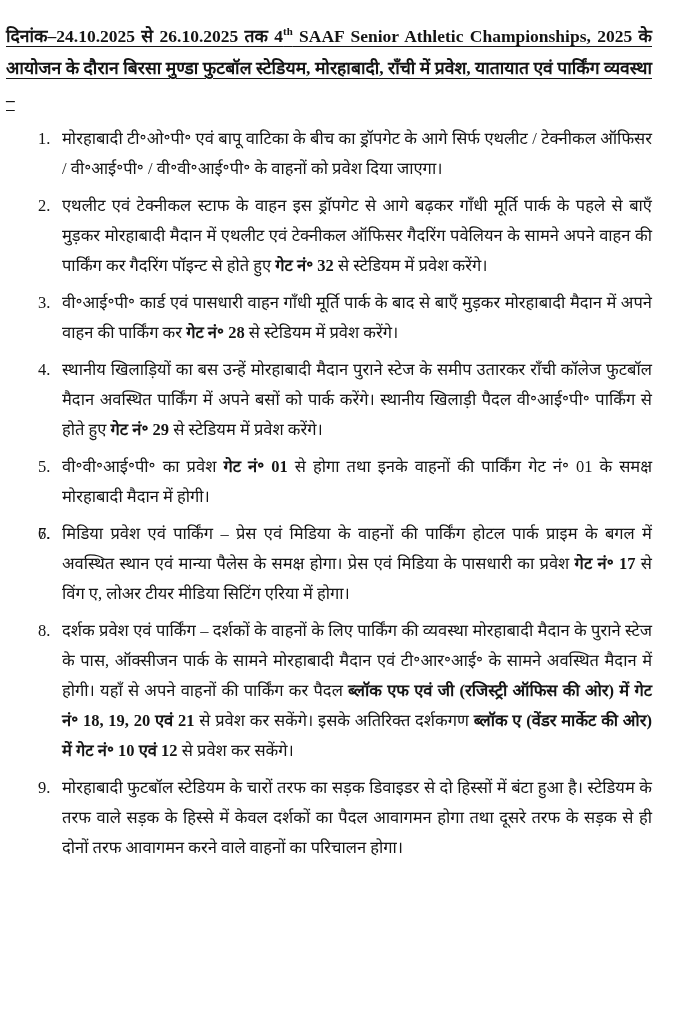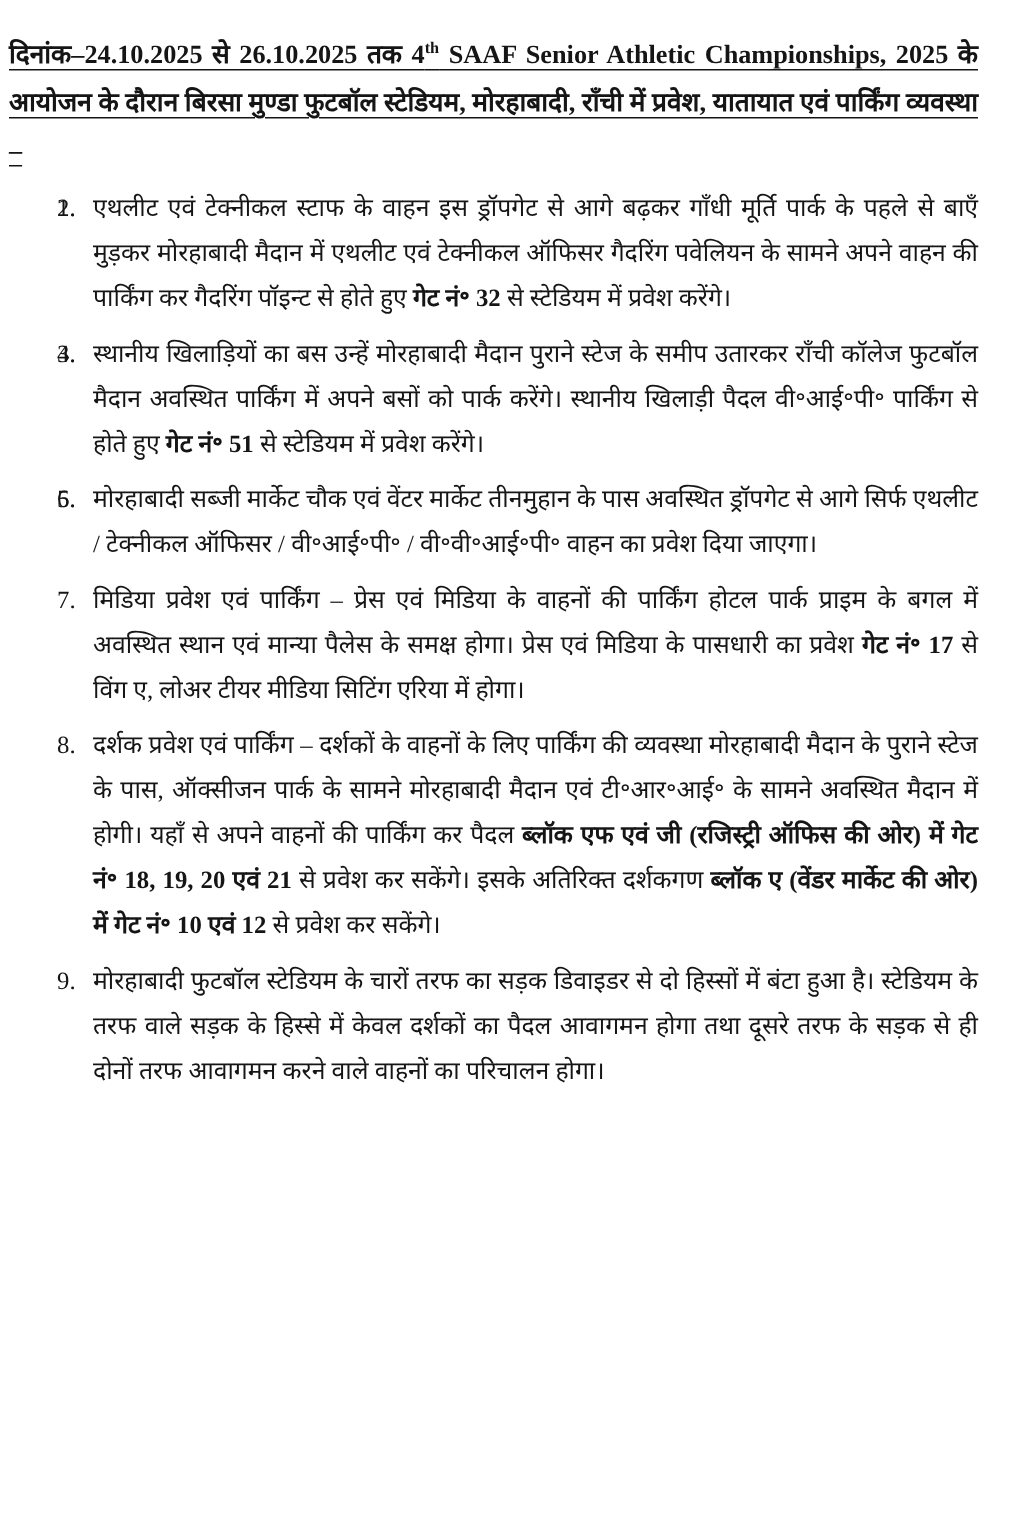--- a/index.html
+++ b/index.html
@@ -56,23 +56,23 @@
   .b {
     font-weight: 700;
   }
 </style>
 </head>
 <body>
 
 <main class="page">
   <h1 class="doc-title"><span>दिनांक–24.10.2025 से 26.10.2025 तक 4</span><sup class="sup">th</sup><span> SAAF Senior Athletic Championships, 2025 के आयोजन के दौरान बिरसा मुण्डा फुटबॉल स्टेडियम, मोरहाबादी, राँची में प्रवेश, यातायात एवं पार्किंग व्यवस्था –</span></h1>
   <ol class="instructions">
-      <li><span class="num">1.</span></li>
+      <li><span class="num">1.</span><span><span>मोरहाबादी टी॰ओ॰पी॰ एवं बापू वाटिका के बीच का ड्रॉपगेट के आगे सिर्फ एथलीट / टेक्नीकल ऑफिसर / वी॰आई॰पी॰ / वी॰वी॰आई॰पी॰ के वाहनों को प्रवेश दिया जाएगा।</span></span></li>
       <li><span class="num">2.</span><span><span>एथलीट एवं टेक्नीकल स्टाफ के वाहन इस ड्रॉपगेट से आगे बढ़कर गाँधी मूर्ति पार्क के पहले से बाएँ मुड़कर मोरहाबादी मैदान में एथलीट एवं टेक्नीकल ऑफिसर गैदरिंग पवेलियन के सामने अपने वाहन की पार्किंग कर गैदरिंग पॉइन्ट से होते हुए </span><span class="b">गेट नं॰ 32</span><span> से स्टेडियम में प्रवेश करेंगे।</span></span></li>
-      <li><span class="num">3.</span></li>
-      <li><span class="num">4.</span><span><span>स्थानीय खिलाड़ियों का बस उन्हें मोरहाबादी मैदान पुराने स्टेज के समीप उतारकर राँची कॉलेज फुटबॉल मैदान अवस्थित पार्किंग में अपने बसों को पार्क करेंगे। स्थानीय खिलाड़ी पैदल वी॰आई॰पी॰ पार्किंग से होते हुए </span><span class="b">गेट नं॰ 51</span><span> से स्टेडियम में प्रवेश करेंगे।</span></span></li>
-      <li><span class="num">5.</span></li>
-      <li><span class="num">6.</span><span><span>मोरहाबादी सब्जी मार्केट चौक एवं वेंटर मार्केट तीनमुहान के पास अवस्थित ड्रॉपगेट से आगे सिर्फ एथलीट / टेक्नीकल ऑफिसर / वी॰आई॰पी॰ / वी॰वी॰आई॰पी॰ वाहन का प्रवेश दिया जाएगा।</span></span></li>
+      <li><span class="num">3.</span><span><span>वी॰आई॰पी॰ कार्ड एवं पासधारी वाहन गाँधी मूर्ति पार्क के बाद से बाएँ मुड़कर मोरहाबादी मैदान में अपने वाहन की पार्किंग कर </span><span class="b">गेट नं॰ 28</span><span> से स्टेडियम में प्रवेश करेंगे।</span></span></li>
+      <li><span class="num">4.</span><span><span>स्थानीय खिलाड़ियों का बस उन्हें मोरहाबादी मैदान पुराने स्टेज के समीप उतारकर राँची कॉलेज फुटबॉल मैदान अवस्थित पार्किंग में अपने बसों को पार्क करेंगे। स्थानीय खिलाड़ी पैदल वी॰आई॰पी॰ पार्किंग से होते हुए </span><span class="b">गेट नं॰ 29</span><span> से स्टेडियम में प्रवेश करेंगे।</span></span></li>
+      <li><span class="num">5.</span><span><span>वी॰वी॰आई॰पी॰ का प्रवेश </span><span class="b">गेट नं॰ 01</span><span> से होगा तथा इनके वाहनों की पार्किंग गेट नं॰ 01 के समक्ष मोरहाबादी मैदान में होगी।</span></span></li>
+      <li><span class="num">6.</span></li>
       <li><span class="num">7.</span><span><span>मिडिया प्रवेश एवं पार्किंग – प्रेस एवं मिडिया के वाहनों की पार्किंग होटल पार्क प्राइम के बगल में अवस्थित स्थान एवं मान्या पैलेस के समक्ष होगा। प्रेस एवं मिडिया के पासधारी का प्रवेश </span><span class="b">गेट नं॰ 17</span><span> से विंग ए, लोअर टीयर मीडिया सिटिंग एरिया में होगा।</span></span></li>
       <li><span class="num">8.</span><span><span>दर्शक प्रवेश एवं पार्किंग – दर्शकों के वाहनों के लिए पार्किंग की व्यवस्था मोरहाबादी मैदान के पुराने स्टेज के पास, ऑक्सीजन पार्क के सामने मोरहाबादी मैदान एवं टी॰आर॰आई॰ के सामने अवस्थित मैदान में होगी। यहाँ से अपने वाहनों की पार्किंग कर पैदल </span><span class="b">ब्लॉक एफ एवं जी (रजिस्ट्री ऑफिस की ओर) में गेट नं॰ 18, 19, 20 एवं 21</span><span> से प्रवेश कर सकेंगे। इसके अतिरिक्त दर्शकगण </span><span class="b">ब्लॉक ए (वेंडर मार्केट की ओर) में गेट नं॰ 10 एवं 12</span><span> से प्रवेश कर सकेंगे।</span></span></li>
       <li><span class="num">9.</span><span><span>मोरहाबादी फुटबॉल स्टेडियम के चारों तरफ का सड़क डिवाइडर से दो हिस्सों में बंटा हुआ है। स्टेडियम के तरफ वाले सड़क के हिस्से में केवल दर्शकों का पैदल आवागमन होगा तथा दूसरे तरफ के सड़क से ही दोनों तरफ आवागमन करने वाले वाहनों का परिचालन होगा।</span></span></li>
     </ol>
 </main>
 
 </body></html>

